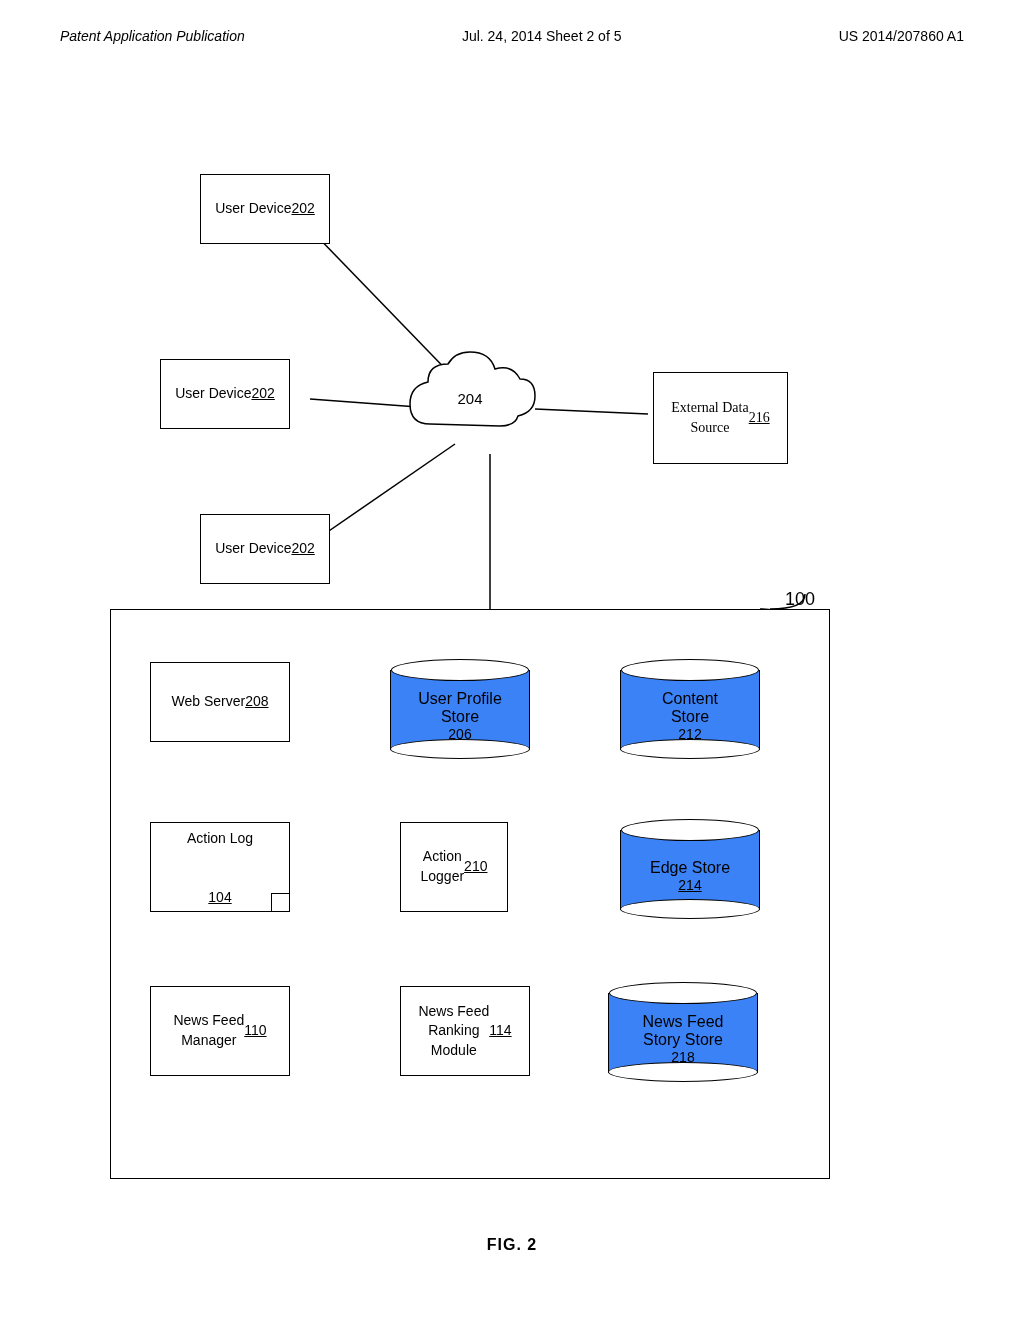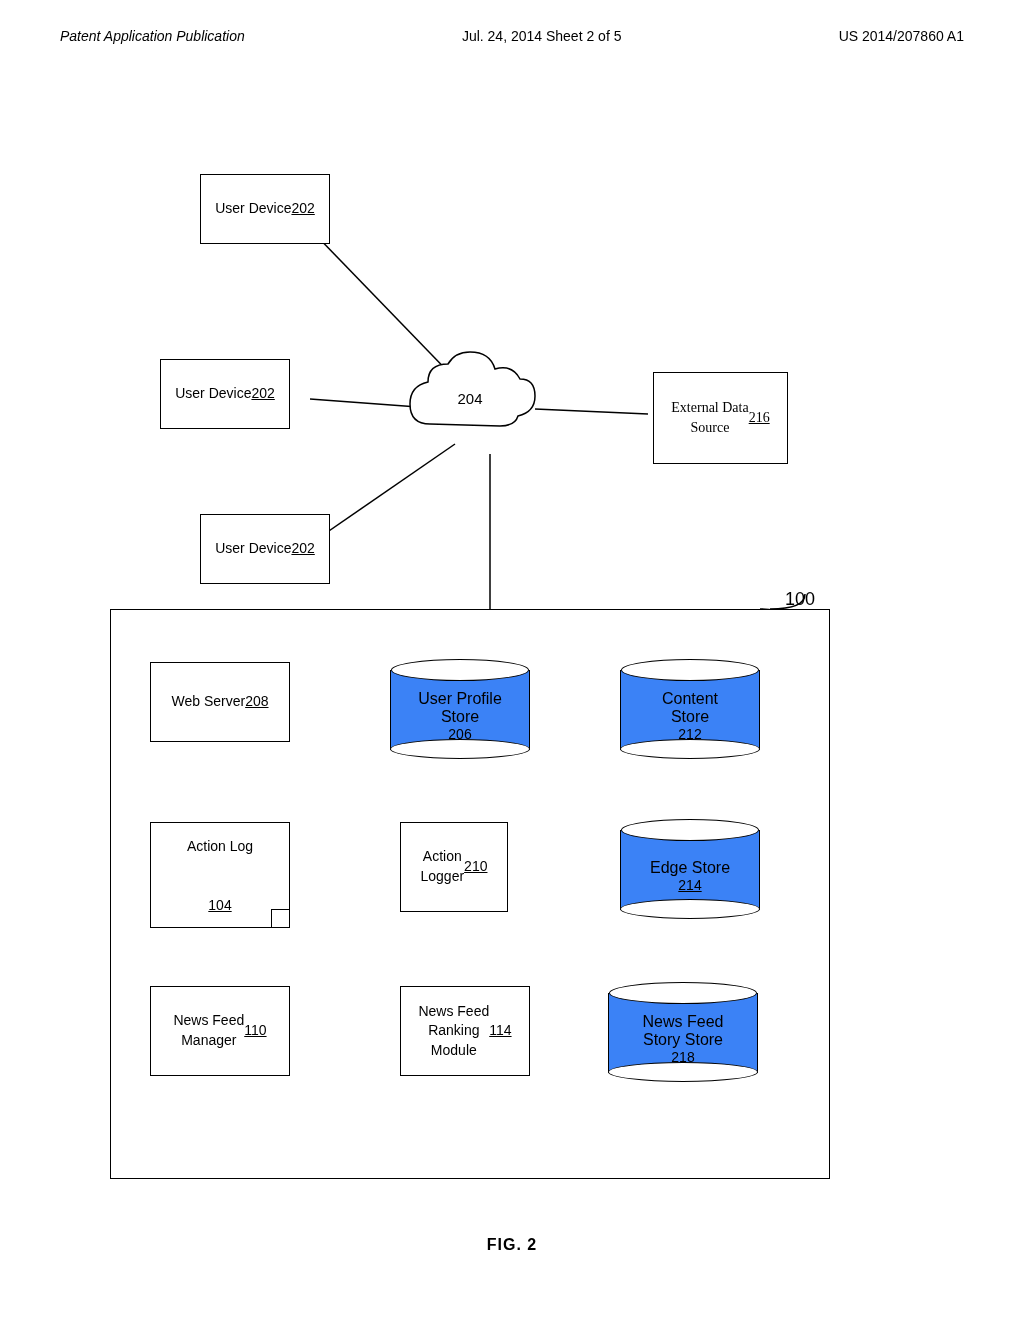--- a/index.html
+++ b/index.html
@@ -239,21 +239,21 @@
   <div class="cylinder" style="left:620px; top:595px; width:140px; height:110px;">
     <div class="cylinder-top" style="width:138px; height:22px;"></div>
     <div class="cylinder-body" style="width:140px; height:80px; margin-top:-11px; padding-top:14px;">
       <span>Content</span>
       <span>Store</span>
       <span class="box-number">212</span>
       <div class="cylinder-bottom-ellipse"></div>
     </div>
   </div>
 
-  <div class="folded-box" style="left:150px; top:768px; width:140px; height:106px;gap:40px;">
+  <div class="folded-box" style="left:150px; top:768px; width:140px; height:90px;gap:40px;">
     <span class="box-label">Action Log</span>
     <span class="box-number">104</span>
     <div class="fold-corner"></div>
   </div>
 
   <div class="box" style="left:400px; top:768px; width:108px; height:90px;">
     <span class="box-label">Action<br>Logger</span>
     <span class="box-number">210</span>
   </div>
 

